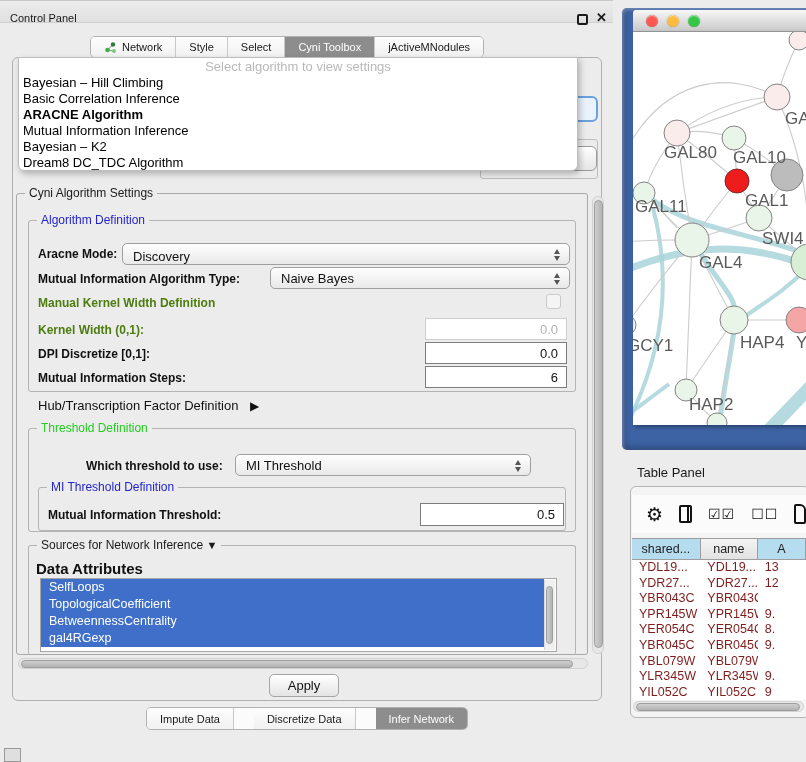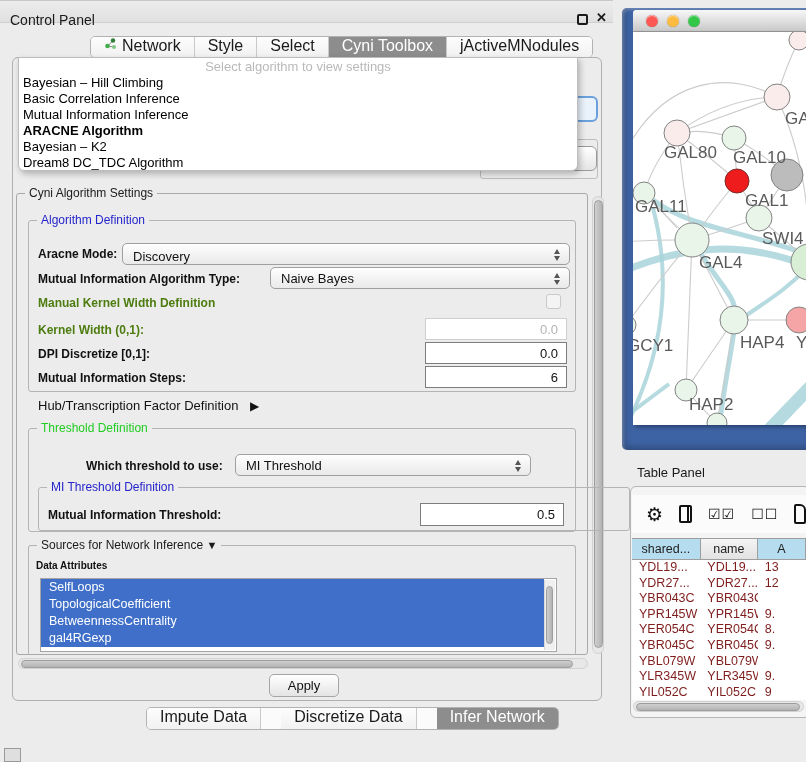--- a/index.html
+++ b/index.html
@@ -3,26 +3,26 @@
 <meta charset="utf-8">
 <style>
   * { margin:0; padding:0; box-sizing:border-box; }
   html,body { width:806px; height:762px; }
   body { font-family:"Liberation Sans", sans-serif; background:#ececec; position:relative; overflow:hidden; }
   .abs { position:absolute; }
 
   
   .cp-titlebar { left:0; top:8; width:613px; height:23px;
     background:linear-gradient(#ececec,#e0e0e0); border-top:1px solid #c8c8c8; border-bottom:1px solid #cfcfcf; }
-  .cp-title { left:10px; top:12px; font-size:14px; color:#1a1a1a; }
+  .cp-title { left:10px; top:12px; font-size:11px; color:#1a1a1a; }
   .cp-float { left:577px; top:14px; width:11px; height:11px; border:2px solid #1a1a1a; border-radius:2px; }
   .cp-close { left:596px; top:10px; font-size:13px; font-weight:bold; color:#1a1a1a; }
 
   .tabstrip { display:flex; height:22px; border:1px solid #b2b2b2; border-radius:5px; overflow:hidden; background:#fbfbfb; }
-  .tabseg { display:flex; padding:0 13px; font-size:16px; color:#1a1a1a; border-right:1px solid #c9c9c9; background:linear-gradient(#fdfdfd,#f1f1f1); white-space:nowrap; }
+  .tabseg { display:flex; align-items:center; padding:0 13px; font-size:11px; color:#1a1a1a; border-right:1px solid #c9c9c9; background:linear-gradient(#fdfdfd,#f1f1f1); white-space:nowrap; }
   .tabseg:last-child { border-right:none; }
   .tabseg.sel { background:#8d8d8d; color:#fff; }
   .tabseg .ticon { margin-right:5px; display:inline-flex; }
 
   .content-panel { left:12px; top:57px; width:590px; height:644px; border:1px solid #b0b0b0; border-radius:6px; background:#ececec; }
 
   .group { border:1px solid #a9a9a9; border-radius:3px; }
   .legend { position:absolute; top:-8px; left:8px; background:#ececec; padding:0 4px; font-size:12px; white-space:nowrap; }
   .leg-black { color:#1a1a1a; }
   .leg-blue { color:#2424cc; }
@@ -128,22 +128,22 @@
 
 <div class="abs peek" style="left:552px; top:96px; width:46px; height:26px; border:2px solid #6aa1dd; border-radius:6px; background:#eaf2fc;"></div>
 <div class="abs peek" style="left:480px; top:139px; width:118px; height:40px; border:1px solid #bdbdbd; border-radius:3px;"></div>
 <div class="abs peek" style="left:500px; top:146px; width:97px; height:25px; border:1px solid #9a9a9a; border-radius:6px; background:linear-gradient(#ffffff,#e5e5e5);"></div>
 
 <div class="abs popup">
   <div class="popup-prompt">Select algorithm to view settings</div>
   <div>
       <div class="popup-item">Bayesian – Hill Climbing</div>
       <div class="popup-item">Basic Correlation Inference</div>
+      <div class="popup-item bold">ARACNE Algorithm</div>
       <div class="popup-item">Mutual Information Inference</div>
-      <div class="popup-item bold">ARACNE Algorithm</div>
       <div class="popup-item">Bayesian – K2</div>
       <div class="popup-item">Dream8 DC_TDC Algorithm</div>
     </div>
 </div>
 
 <div class="abs group" style="left:16px; top:193px; width:572px; height:462px;">
   <span class="legend leg-black">Cyni Algorithm Settings</span>
 </div>
 <div class="abs vscroll" style="left:592px; top:196px; width:12px; height:458px;">
   <div class="vthumb" style="top:3px; height:448px;"></div>
@@ -190,35 +190,35 @@
 
 <div class="abs group" style="left:28px; top:428px; width:548px; height:104px; border-color:#b4b4b4;">
   <span class="legend leg-green">Threshold Definition</span>
 </div>
 <div class="abs flabel" style="left:86px; top:459px;">Which threshold to use:</div>
 <div class="combo" style="left:235px; top:454px; width:296px;">
   <span>MI Threshold</span>
   <span class="stepper"></span>
 </div>
 
-<div class="abs group" style="left:38px; top:487px; width:592px; height:44px; border-color:#b4b4b4;">
+<div class="abs group" style="left:38px; top:487px; width:528px; height:44px; border-color:#b4b4b4;">
   <span class="legend leg-blue">MI Threshold Definition</span>
 </div>
 <div class="abs flabel" style="left:48px; top:508px;">Mutual Information Threshold:</div>
 <div class="tfield en" style="left:420px; top:503px; width:144px; height:23px;">
   <span>0.5</span>
 </div>
 
 <div class="abs group" style="left:28px; top:545px; width:548px; height:110px; border-color:#b4b4b4; border-bottom:none;">
   <span class="legend leg-black">
     <span>Sources for Network Inference</span>
     <span style="font-size:11px;">▼</span>
   </span>
 </div>
-<div class="abs flabel" style="left:36px; top:560px; font-size:10px;">Data Attributes</div>
+<div class="abs flabel" style="left:36px; top:560px; font-size:15px;">Data Attributes</div>
 <div class="abs listbox" style="left:40px; top:578px; width:517px; height:74px;">
   <div>
       <div class="list-item" style="background: rgb(63, 111, 200);">SelfLoops</div>
       <div class="list-item" style="background: rgb(63, 111, 200);">TopologicalCoefficient</div>
       <div class="list-item" style="background: rgb(63, 111, 200);">BetweennessCentrality</div>
       <div class="list-item" style="background: rgb(63, 111, 200);">gal4RGexp</div>
     </div>
   <div class="list-scroll">
     <div class="vthumb" style="top:6px; height:58px; width:7px;"></div>
   </div>

